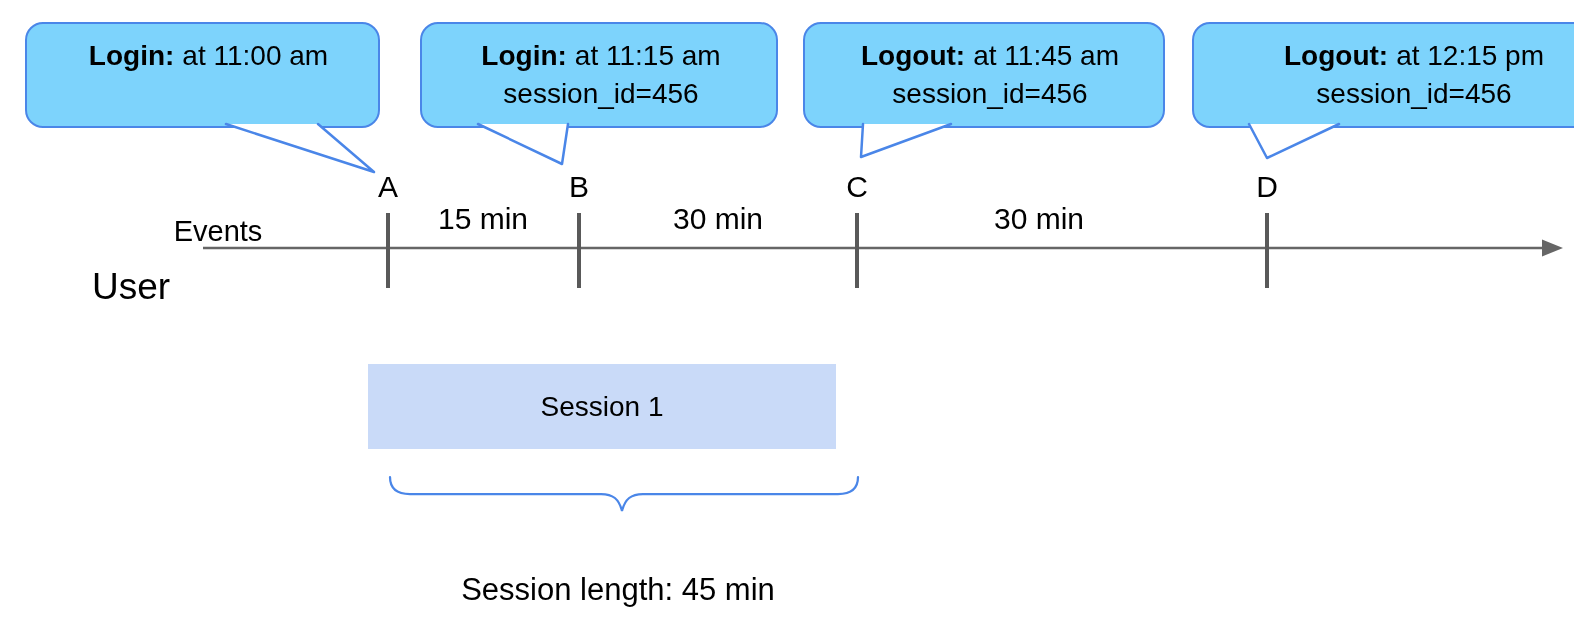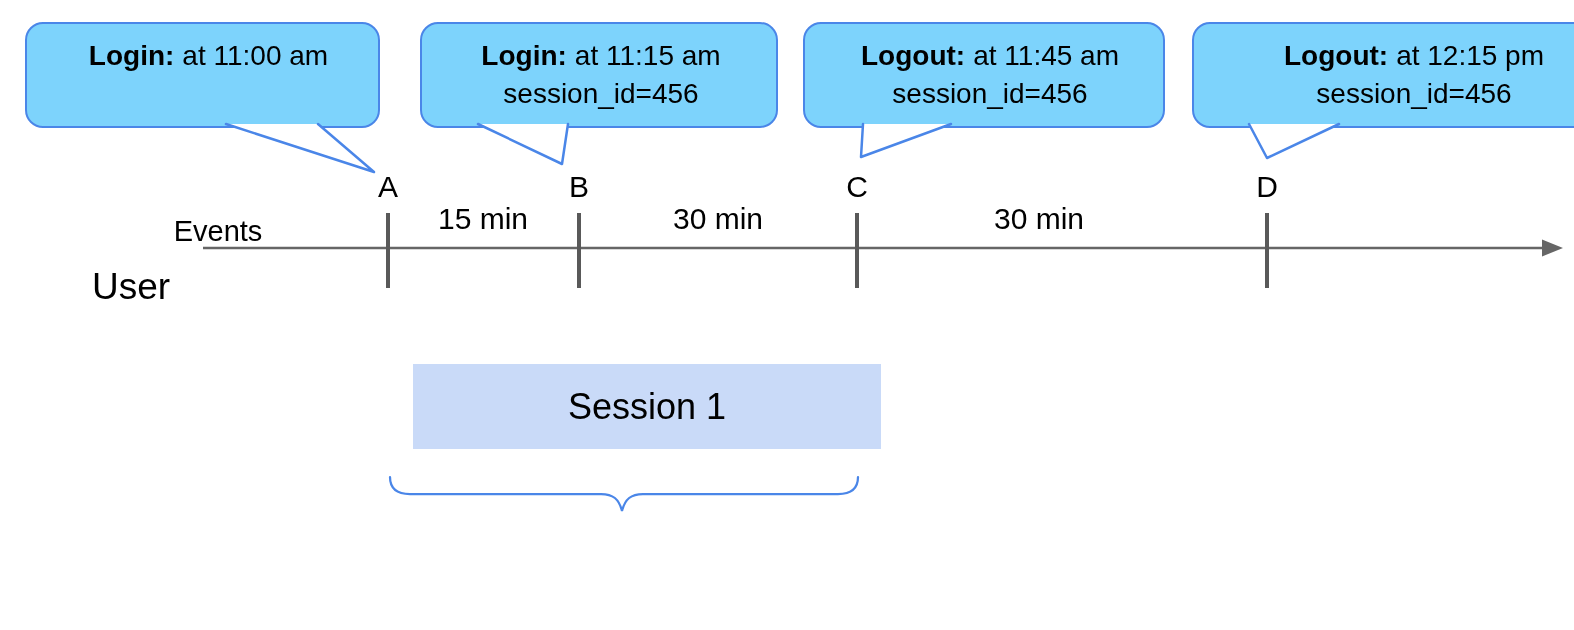--- a/index.html
+++ b/index.html
@@ -28,24 +28,24 @@
   .brace{fill:none;stroke:var(--accent_blue,#4a86e8);stroke-width:2.25;stroke-linecap:round;}
   
   .label{position:absolute;white-space:nowrap;z-index:2;}
   .events-label{left:148px;top:171px;width:140px;text-align:center;font-size:29px;margin-top:44px;}
   .evt-letter{position:absolute;top:170px;width:60px;text-align:center;font-size:30px;z-index:2;}
   .la{left:358px;} .lb{left:549px;} .lc{left:827px;} .ld{left:1237px;}
   .user-label{left:92px;top:234px;font-size:37px;margin-top:32px;}
   .interval{position:absolute;top:202px;width:160px;text-align:center;font-size:30px;z-index:2;}
   .i1{left:403px;} .i2{left:638px;} .i3{left:959px;}
   .session-box{
-    position:absolute;left:413px;top:364px;width:468px;height:85px;
+    position:absolute;left:368px;top:364px;width:468px;height:85px;
     background:var(--session_fill,#c9daf8);
     display:flex;align-items:center;justify-content:center;
-    font-size:36px;z-index:1;
+    font-size:28px;z-index:1;
   }
   .session-length{left:408px;top:572px;width:420px;text-align:center;font-size:31px;}
 </style>
 </head>
 <body style="--accent_blue: #4a86e8; --session_fill: #c9daf8; --line_gray: #666666; --tick_gray: #595959; --text: #000000;">
 
 <div class="canvas">
 
   <div class="bubble b1">
     <div><span class="evt-type">Login:</span><span>at 11:00 am</span></div>
@@ -84,14 +84,15 @@
   <div class="label events-label">Events</div>
   <div class="evt-letter la">A</div>
   <div class="evt-letter lb">B</div>
   <div class="evt-letter lc">C</div>
   <div class="evt-letter ld">D</div>
   <div class="label user-label">User</div>
   <div class="interval i1">15 min</div>
   <div class="interval i2">30 min</div>
   <div class="interval i3">30 min</div>
 
+  <div class="label session-length">Session length: 45 min</div>
 
 </div>
 
 </body></html>

